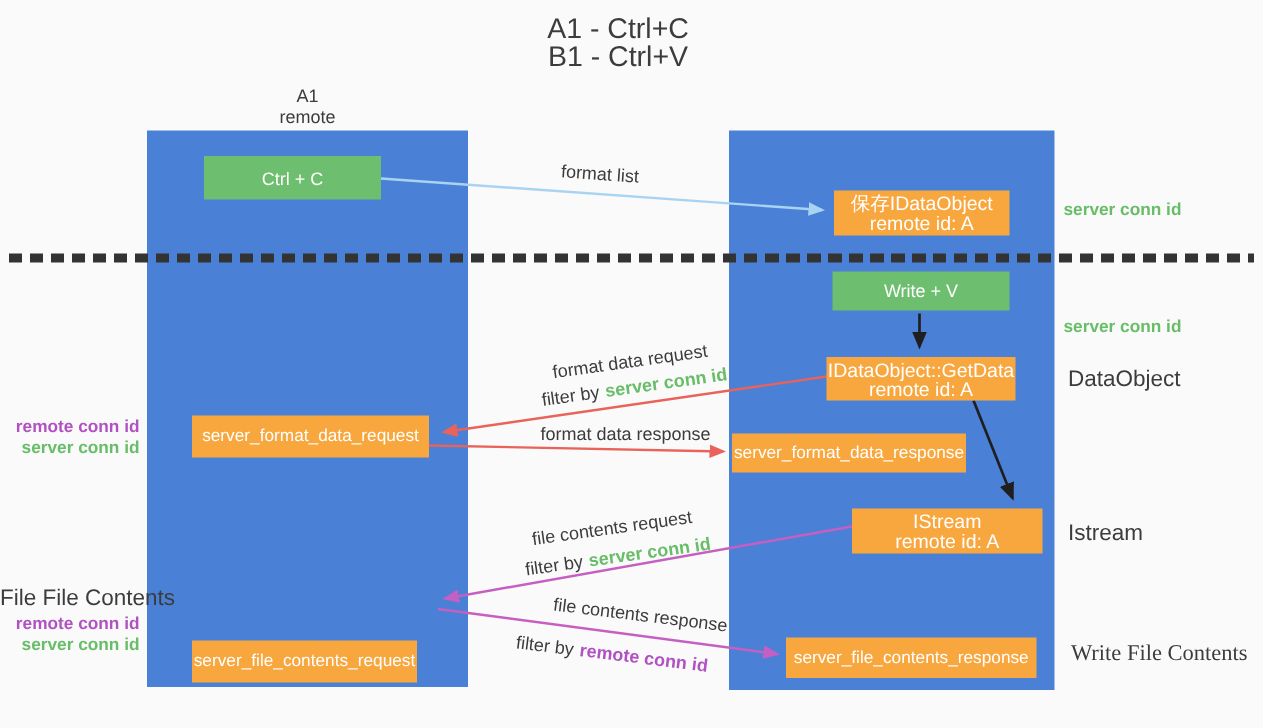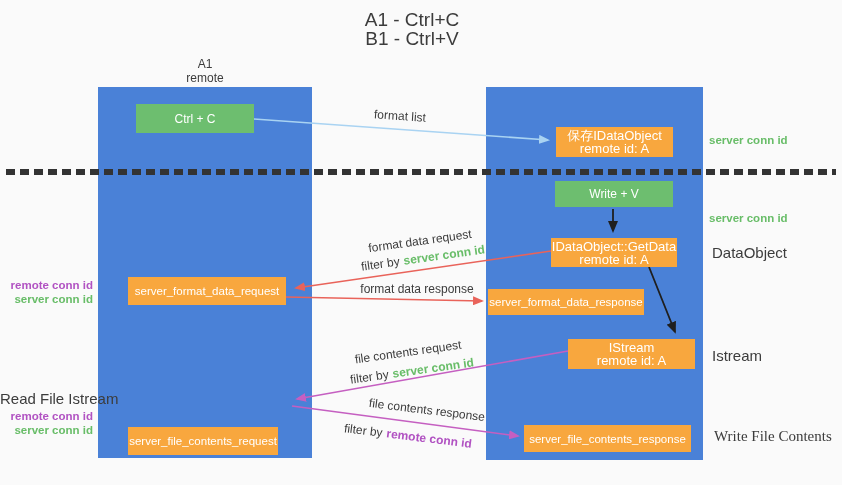--- a/index.html
+++ b/index.html
@@ -154,21 +154,21 @@
 
   <div class="lbl" style="left:427px;top:410px;--r:7deg;">file contents response</div>
   <div class="lbl" style="left:408px;top:436px;--r:7deg;">
     <span class="filter-word">filter by</span><span class="purple-t">remote conn id</span>
   </div>
 
   <div class="side left-side" style="top:279px;">
     <div class="purple-t">remote conn id</div>
     <div class="green-t">server conn id</div>
   </div>
-  <div class="side left-side plain" style="top:392px;">Read File Istream</div>
+  <div class="side left-side plain" style="top:392px;">File File Contents</div>
   <div class="side left-side" style="top:410px;">
     <div class="purple-t">remote conn id</div>
     <div class="green-t">server conn id</div>
   </div>
 
   <div class="side green-t" style="left:709px;top:134px;">server conn id</div>
   <div class="side green-t" style="left:709px;top:212px;">server conn id</div>
   <div class="side plain" style="left:712px;top:246px;">DataObject</div>
   <div class="side plain" style="left:712px;top:349px;">Istream</div>
   <div class="side plain" style="left:714px;top:430px;font-family:Liberation Serif, serif;">Write File Contents</div>

